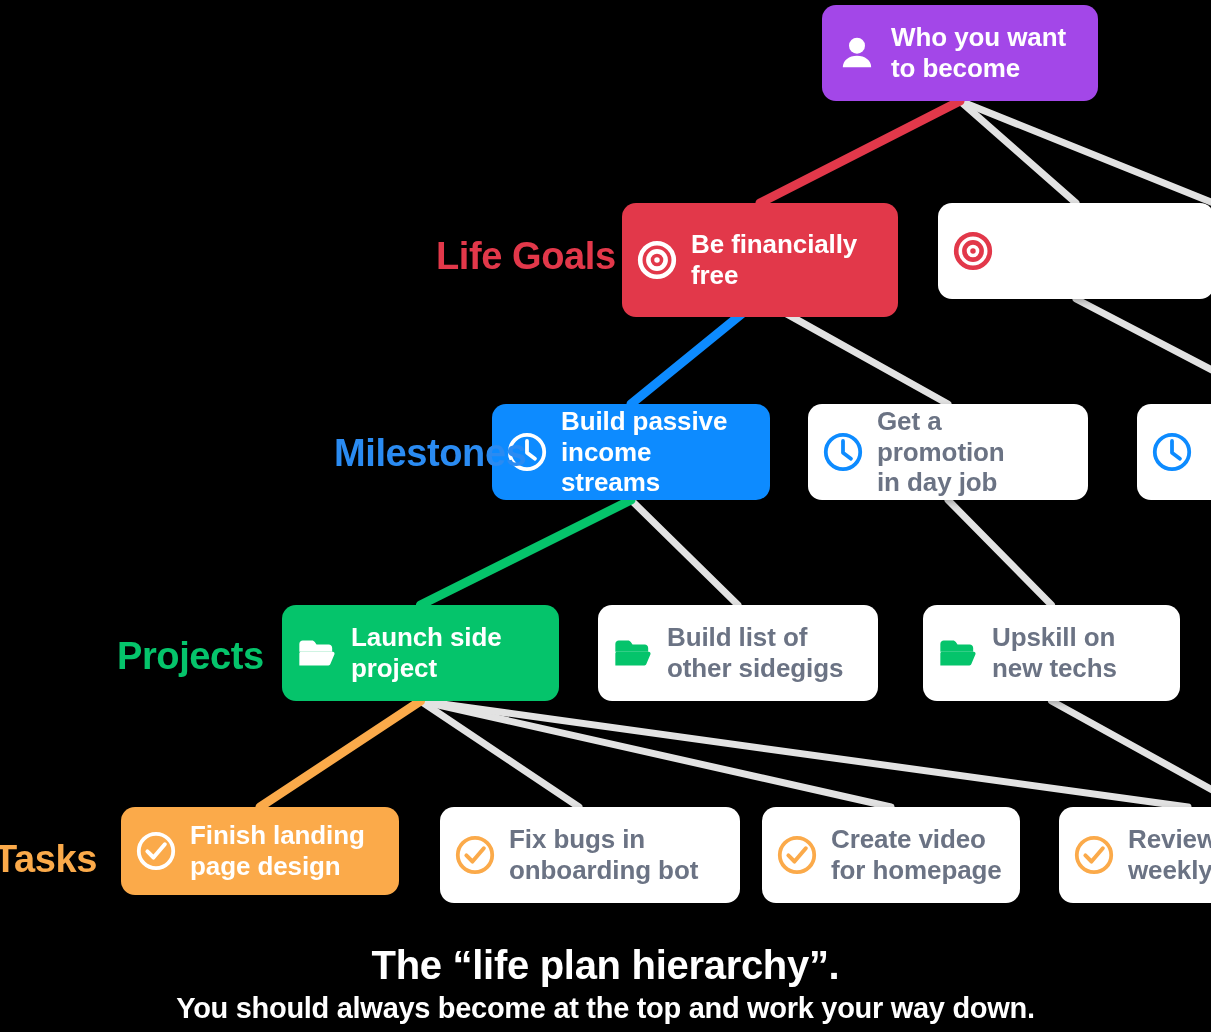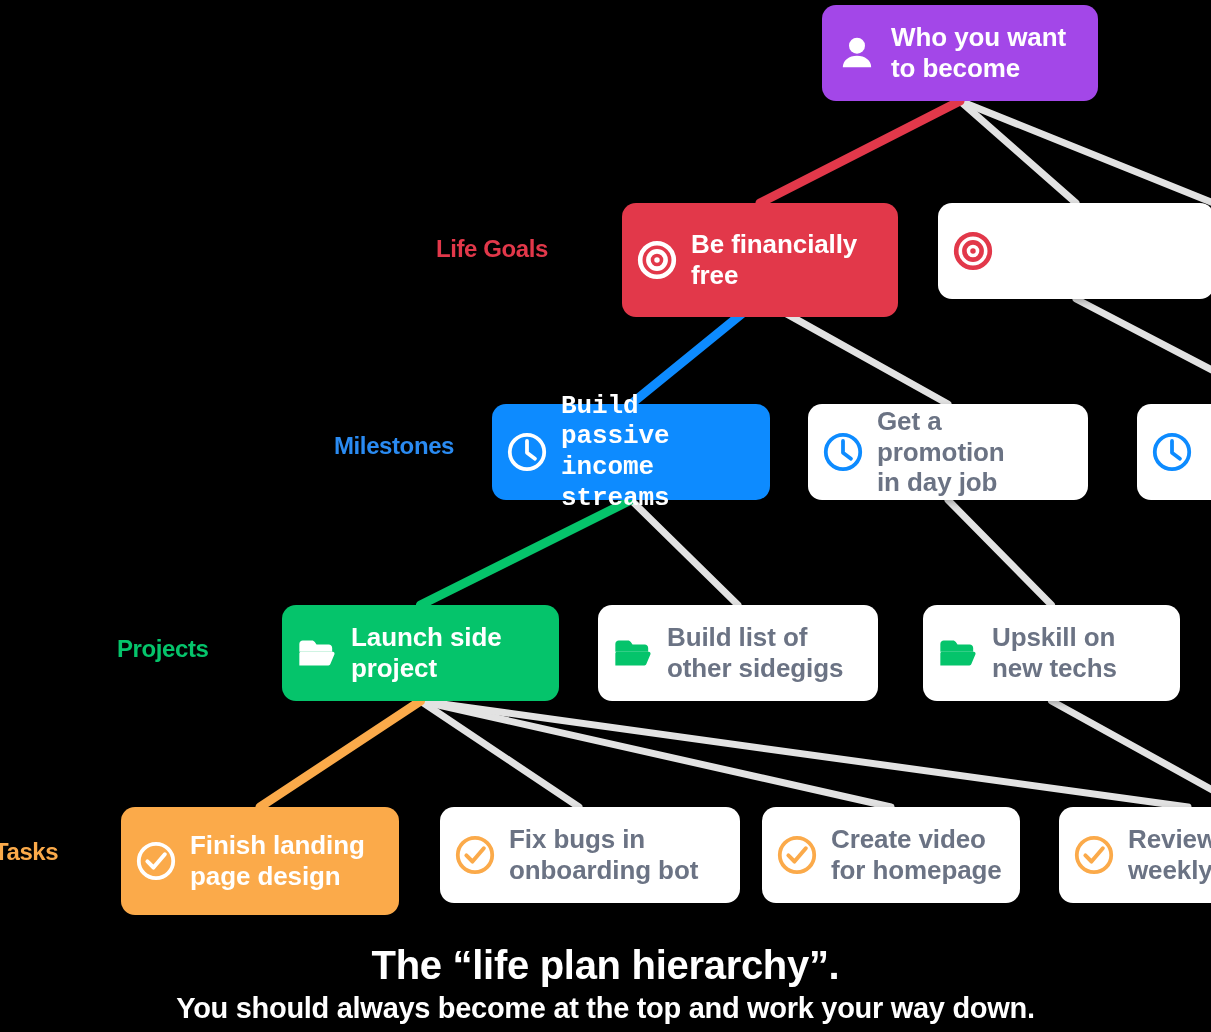--- a/index.html
+++ b/index.html
@@ -50,21 +50,21 @@
   }
   .node.filled .lbl { color: #ffffff; }
   .node.plain {
     background: #ffffff;
     box-shadow: 0 3px 7px rgba(0,0,0,0.28);
   }
   .node.plain .lbl { color: #6B7384; }
 
   .row-label {
     position: absolute;
-    font-size: 24px;
+    font-size: 38px;
     font-weight: bold;
     letter-spacing: -0.4px;
     white-space: nowrap;
     z-index: 6;
   }
 
   #caption {
     position: absolute;
     left: 0;
     right: 0;
@@ -132,21 +132,21 @@
       </div>
       <div class="node plain" style="left: 938px; top: 203px; width: 276px; height: 96px;">
         <span class="ico">
           <svg width="42" height="42" viewBox="0 0 40 40">
             <circle cx="20" cy="20" r="16" fill="none" stroke="#E2384A" stroke-width="4.4"></circle>
             <circle cx="20" cy="20" r="8.2" fill="none" stroke="#E2384A" stroke-width="4.4"></circle>
             <circle cx="20" cy="20" r="2.6" fill="#E2384A"></circle>
           </svg>
         </span>
       </div>
-      <div class="node filled" style="left: 492px; top: 404px; width: 278px; height: 96px; background: rgb(13, 139, 255); font-family: Liberation Mono, monospace;">
+      <div class="node filled" style="left: 492px; top: 404px; width: 278px; height: 96px; background: rgb(13, 139, 255);">
         <span class="ico">
           <svg width="42" height="42" viewBox="0 0 40 40">
             <circle cx="20" cy="20" r="16.4" fill="none" stroke="#ffffff" stroke-width="3.6"></circle>
             <path d="M20 9.5 V20.6 L27.6 26.4" fill="none" stroke="#ffffff" stroke-width="3.6" stroke-linecap="round" stroke-linejoin="round"></path>
           </svg>
         </span>
         <span class="lbl">Build passive
 income streams</span>
       </div>
       <div class="node plain" style="left: 808px; top: 404px; width: 280px; height: 96px;">
@@ -191,21 +191,21 @@
       <div class="node plain" style="left: 923px; top: 605px; width: 257px; height: 96px;">
         <span class="ico">
           <svg width="42" height="42" viewBox="0 0 44 40">
             <path d="M3.5 10.5c0-2 1.6-3.5 3.6-3.5h9.6c1.2 0 2.3.6 3 1.6l1.8 2.6h12.8c2 0 3.6 1.6 3.6 3.6v4H3.5z" fill="#05C46B"></path>
             <path d="M3.5 33V20.6c0-1 .8-1.8 1.8-1.8h33.2c1.3 0 2.2 1.3 1.8 2.5L36 31.6c-.3.9-1.1 1.4-2 1.4z" fill="#05C46B"></path>
           </svg>
         </span>
         <span class="lbl">Upskill on
 new techs</span>
       </div>
-      <div class="node filled" style="left: 121px; top: 807px; width: 278px; height: 108px; background: rgb(251, 170, 74);">
+      <div class="node filled" style="left: 121px; top: 807px; width: 278px; height: 88px; background: rgb(251, 170, 74);">
         <span class="ico">
           <svg width="42" height="42" viewBox="0 0 40 40">
             <circle cx="20" cy="20" r="16.4" fill="none" stroke="#ffffff" stroke-width="3.6"></circle>
             <path d="M11.8 20.4 L17.6 26.2 L28.4 13.6" fill="none" stroke="#ffffff" stroke-width="3.8" stroke-linecap="round" stroke-linejoin="round"></path>
           </svg>
         </span>
         <span class="lbl">Finish landing
 page design</span>
       </div>
       <div class="node plain" style="left: 440px; top: 807px; width: 300px; height: 96px;">

